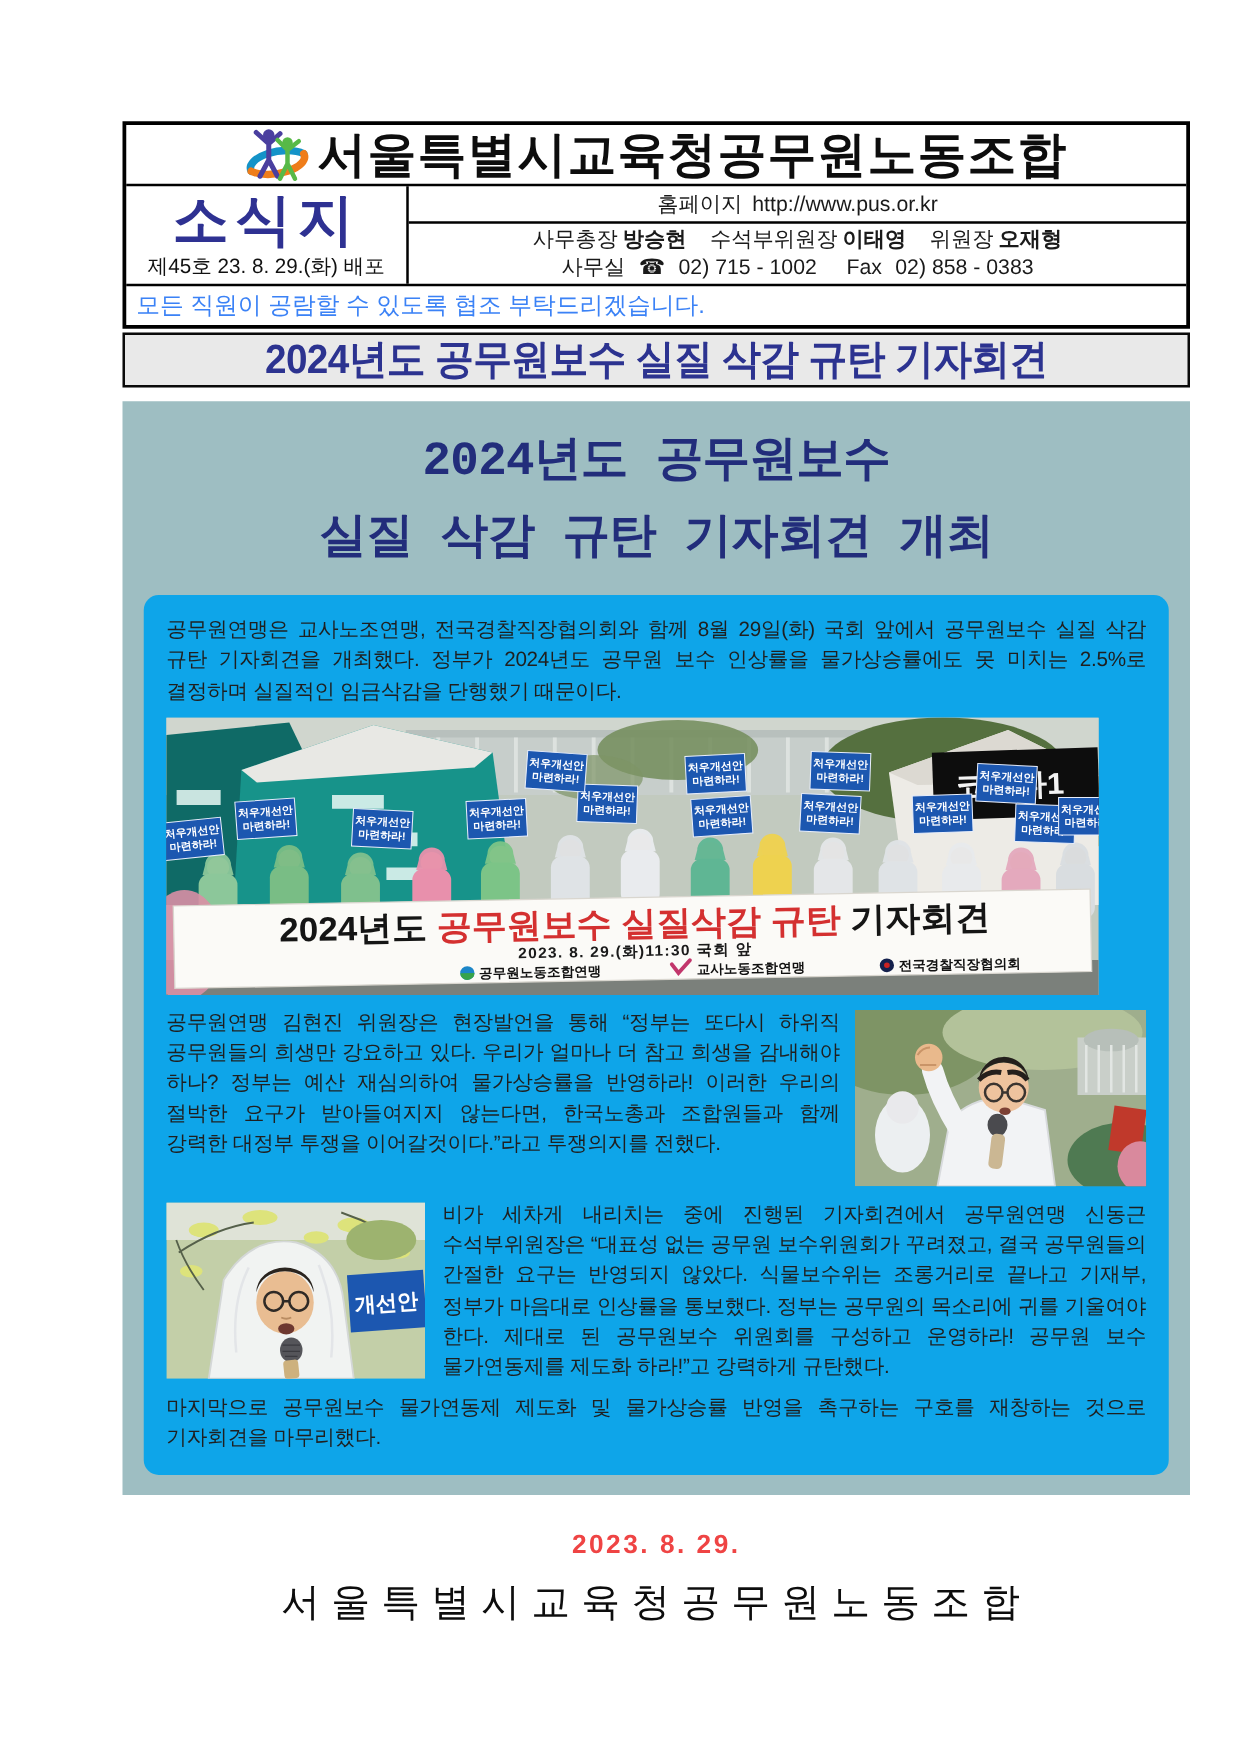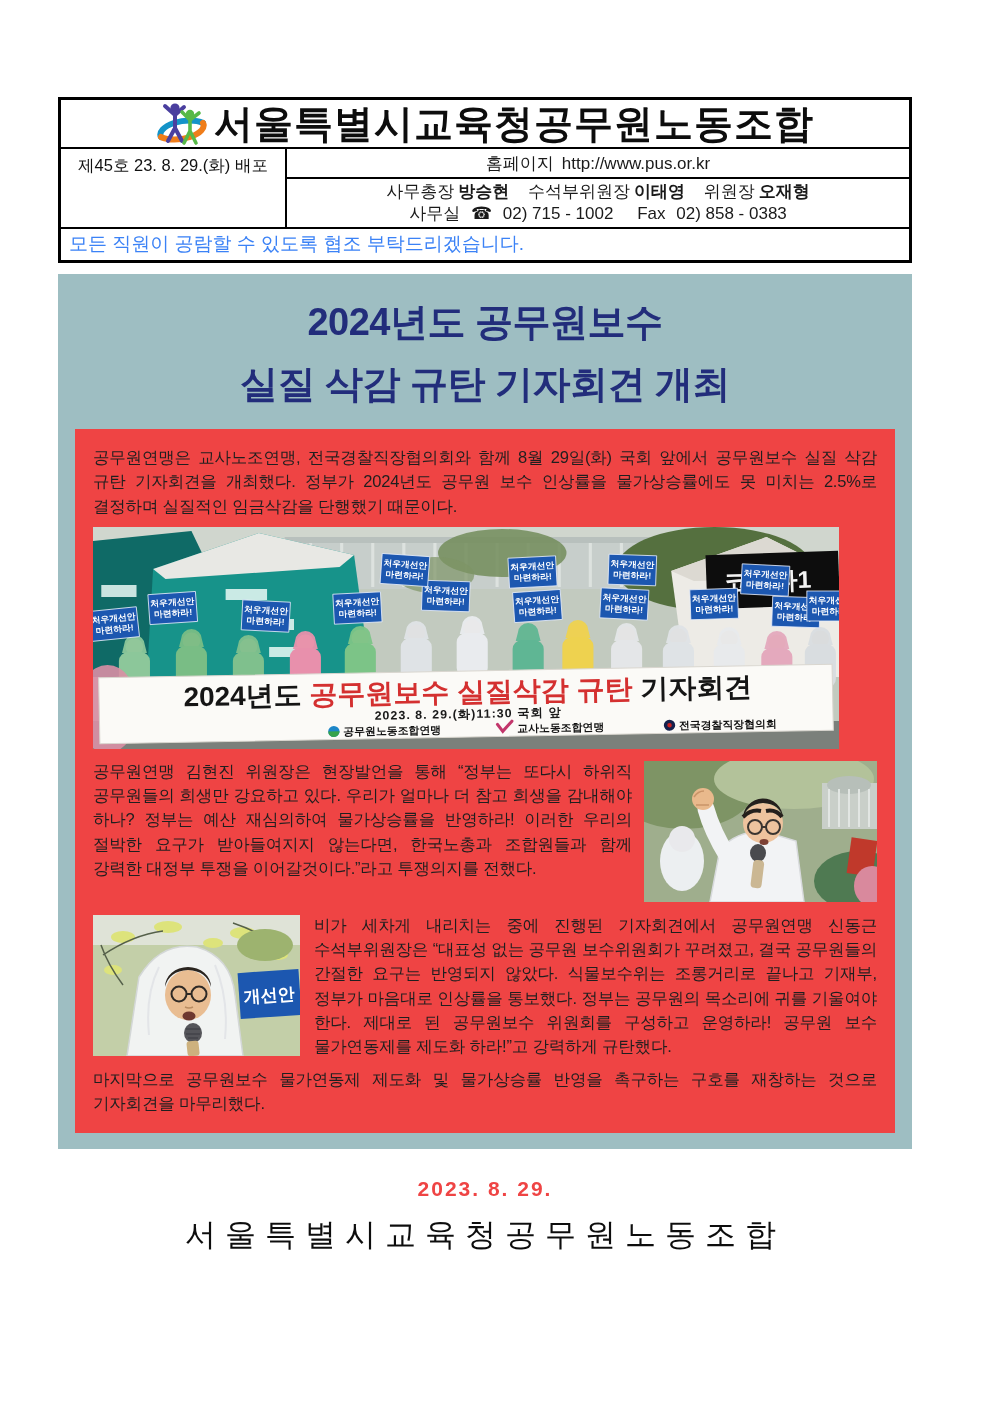--- a/index.html
+++ b/index.html
@@ -1,18 +1,18 @@
 <!DOCTYPE html>
 <html><head>
 <meta charset="utf-8">
 <style>
   * { margin:0; padding:0; box-sizing:border-box; }
   html,body { width:992px; background:#fff; }
   body { height:1403px; font-family:"Liberation Sans", sans-serif; color:#1a1a1a; overflow:hidden; }
-  .column { width:854px; margin:97px 0 0 58px; }
+  .column { width:854px; margin:97px 0 0 98px; }
 
   
   .header-table { border:3px solid #000; background:#fff; }
   .title-row { display:flex; align-items:center; justify-content:center; gap:6px; height:49px; border-bottom:2px solid #000; }
   .org-title { font-family:"Liberation Serif", serif; font-weight:600; font-size:39px; letter-spacing:1px; color:#0d0d0d; white-space:nowrap; }
   .info-row { display:flex; border-bottom:2px solid #000; }
   .cell-left { width:226px; border-right:2px solid #000; text-align:center; padding:2px 0 3px; }
   .newsletter { font-size:45px; font-weight:900; color:#2e3192; letter-spacing:5px; line-height:1.0; margin-top:2px; }
   .issue { font-size:16.5px; color:#111; margin-top:4px; white-space:nowrap; }
   .cell-right { flex:1; display:flex; flex-direction:column;border-radius:23px; }
@@ -24,22 +24,22 @@
   .office-line span { margin:0 3px; }
   .office-line .fax-lbl { margin-left:16px; }
   .notice-row { font-size:19px; padding:2px 8px 3px; color:#3b82f6; }
 
   
   .gray-banner { margin-top:3px; border:2px solid #0a0a0a; background:#e9e9e9; height:44px; display:flex; align-items:center; justify-content:center; }
   .gray-banner .txt { font-size:31px; font-weight:900; color:#2c3390; letter-spacing:-0.5px; transform:scaleY(1.05); white-space:nowrap; }
 
   
   .teal-box { margin-top:11px; background:#9ebec2; padding:12px 17px 16px; }
-  .article-title { text-align:center; color:#222d7b; font-weight:900; font-size:38px; line-height:1.62; margin:6px 0 14px; letter-spacing:-0.5px; }
-  .white-box { background:#ef4444; padding:16px 18px 18px; overflow:hidden; }
+  .article-title { text-align:center; color:#222d7b; font-weight:900; font-size:38px; line-height:1.62; margin:6px 0 14px; letter-spacing:-0.5px;font-family:Liberation Mono, monospace; }
+  .white-box { background:#0ea5e9; padding:16px 18px 18px; overflow:hidden;border-radius:12px; }
   .para { font-size:16.5px; line-height:1.47; text-align:justify; color:#1f1f1f; letter-spacing:-0.2px; word-break:keep-all; }
   .main-photo { margin:9px 0 10px; line-height:0; }
   .wrap-block { overflow:hidden; margin-bottom:7px; }
   .float-right { float:right; margin:2px 0 4px 12px; line-height:0; }
   .float-left { float:left; margin:2px 14px 4px 0; line-height:0; }
   .last-para { margin-top:2px; }
 
   
   .footer { text-align:center; margin-top:28px; }
   .footer-date { font-size:21px; font-weight:700; letter-spacing:2px; color:#ef4444; }
@@ -59,20 +59,21 @@
         <circle cx="19" cy="7" r="4.6" fill="#4a3f9f"></circle>
         <path d="M19,11 L19,27 M19,14 L9,5 M19,14 L28,6 M19,27 L12,40 M19,27 L26,40" stroke="#4a3f9f" stroke-width="4" fill="none" stroke-linecap="round"></path>
         <circle cx="34" cy="13" r="4.2" fill="#57b947"></circle>
         <path d="M34,17 L34,30 M34,19 L26,11 M34,19 L43,12 M34,30 L28,42 M34,30 L40,42" stroke="#57b947" stroke-width="3.6" fill="none" stroke-linecap="round"></path>
       </svg>
       <div class="org-title">서울특별시교육청공무원노동조합</div>
     </div>
 
     <div class="info-row">
       <div class="cell-left">
+        <div class="newsletter">소식지</div>
         <div class="issue">제45호 23. 8. 29.(화) 배포</div>
       </div>
       <div class="cell-right">
         <div class="homepage-line">
           <span class="lbl">홈페이지</span><span>http://www.pus.or.kr</span>
         </div>
         <div class="staff-block">
           <div class="staff-line">
             <span>사무총장</span><span class="name">방승현</span>
             <span>수석부위원장</span><span class="name">이태영</span>
@@ -85,20 +86,23 @@
             <span class="fax-lbl">Fax</span>
             <span>02) 858 - 0383</span>
           </div>
         </div>
       </div>
     </div>
 
     <div class="notice-row">모든 직원이 공람할 수 있도록 협조 부탁드리겠습니다.</div>
   </div>
 
+  <div class="gray-banner">
+    <div class="txt">2024년도 공무원보수 실질 삭감 규탄 기자회견</div>
+  </div>
 
   <div class="teal-box">
     <div class="article-title">
       <div>2024년도 공무원보수</div>
       <div>실질 삭감 규탄 기자회견 개최</div>
     </div>
 
     <div class="white-box">
       <p class="para">공무원연맹은 교사노조연맹, 전국경찰직장협의회와 함께 8월 29일(화) 국회 앞에서 공무원보수 실질 삭감 규탄 기자회견을 개최했다. 정부가 2024년도 공무원 보수 인상률을 물가상승률에도 못 미치는 2.5%로 결정하며 실질적인 임금삭감을 단행했기 때문이다.</p>
 

